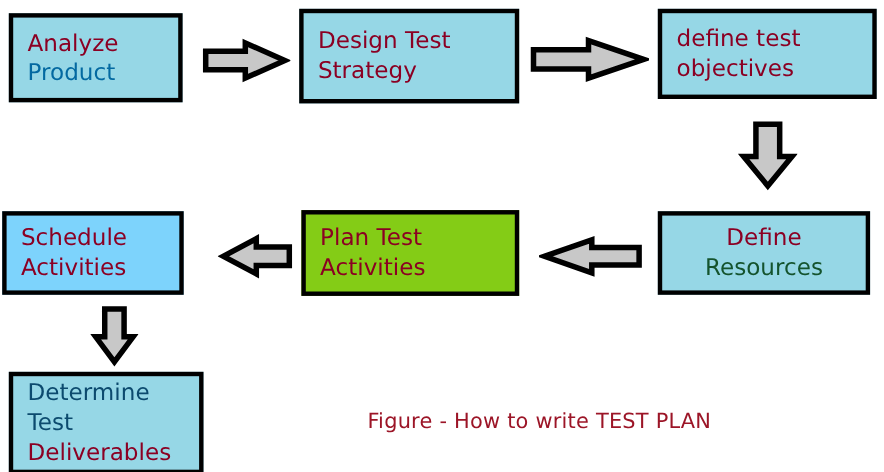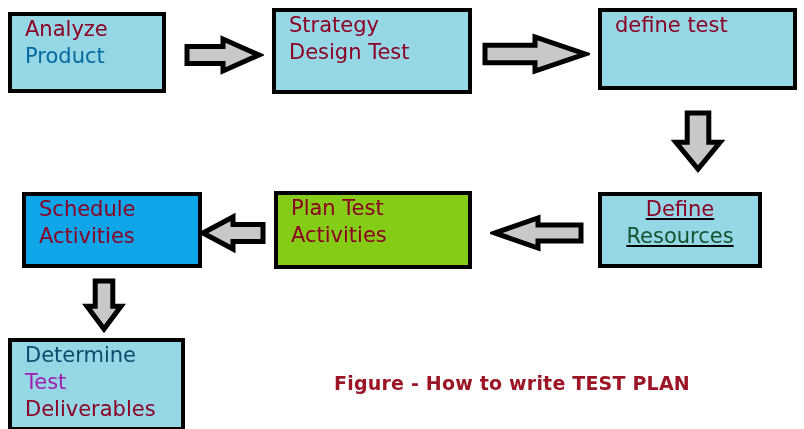--- a/index.html
+++ b/index.html
@@ -15,39 +15,39 @@
     overflow: hidden;
     font-family: "DejaVu Sans", sans-serif;
   }
   .node {
     position: absolute;
     box-sizing: border-box;
     background: #96d7e6;
     border: 4px solid #000000;
     display: flex;
     flex-direction: column;
-    justify-content: flex-start;
+    justify-content: center;
   }
   .node .line {
     color: #8b0023;
     font-size: 21px;
     line-height: 1.28;
     white-space: pre;
   }
   .node.align-left { align-items: flex-start; padding-left: 13px; }
   .node.align-center { align-items: center; }
   .arrow {
     position: absolute;
   }
   .arrow svg { display: block; }
   .caption {
     position: absolute;
     color: #9c1527;
     font-size: 19px;
-    font-weight: bold;
+    font-weight: normal;
     white-space: pre;
     letter-spacing: 0.2px;
   }
 </style>
 </head>
 <body>
 
 <div id="canvas">
     <div class="arrow" style="left: 182px; top: 34px; width: 82px; height: 42px;">
       <svg width="82" height="42" viewBox="0 0 82 42">
@@ -77,37 +77,38 @@
     <div class="arrow" style="left: 82px; top: 276px; width: 44px; height: 58px;">
       <svg width="44" height="58" viewBox="0 0 44 58">
         <polygon points="13.2,5.0 30.8,5.0 30.8,30.2 39.0,30.2 22.0,53.0 5.0,30.2 13.2,30.2" fill="#c8c8c8" stroke="#000000" stroke-width="5" stroke-linejoin="miter"></polygon>
       </svg>
     </div>
     <div class="node align-left" style="left: 8px; top: 12px; width: 158px; height: 81px; background: rgb(150, 215, 230); border-color: rgb(0, 0, 0);">
       <div class="line" style="color: rgb(139, 0, 35);">Analyze</div>
       <div class="line" style="color: #0369a1;">Product</div>
     </div>
     <div class="node align-left" style="left: 272px; top: 8px; width: 200px; height: 86px; background: rgb(150, 215, 230); border-color: rgb(0, 0, 0);">
+      <div class="line" style="color: rgb(139, 0, 35);">Design Test</div>
       <div class="line" style="color: rgb(139, 0, 35);">Strategy</div>
-      <div class="line" style="color: rgb(139, 0, 35);">Design Test</div>
     </div>
     <div class="node align-left" style="left: 598px; top: 8px; width: 199px; height: 82px; background: rgb(150, 215, 230); border-color: rgb(0, 0, 0);">
       <div class="line" style="color: rgb(139, 0, 35);">define test</div>
+      <div class="line" style="color: rgb(139, 0, 35);">objectives</div>
     </div>
-    <div class="node align-center" style="left: 598px; top: 192px; width: 164px; height: 76px; background: rgb(150, 215, 230); border-color: rgb(0, 0, 0); text-decoration: underline;">
+    <div class="node align-center" style="left: 598px; top: 192px; width: 193px; height: 76px; background: rgb(150, 215, 230); border-color: rgb(0, 0, 0);">
       <div class="line" style="color: rgb(139, 0, 35);">Define</div>
       <div class="line" style="color: #14532d;">Resources</div>
     </div>
     <div class="node align-left" style="left: 274px; top: 191px; width: 198px; height: 78px; background: #84cc16; border-color: rgb(0, 0, 0);">
       <div class="line" style="color: rgb(139, 0, 35);">Plan Test</div>
       <div class="line" style="color: rgb(139, 0, 35);">Activities</div>
     </div>
-    <div class="node align-left" style="left: 22px; top: 192px; width: 180px; height: 76px; background: #0ea5e9; border-color: rgb(0, 0, 0);">
+    <div class="node align-left" style="left: 2px; top: 192px; width: 165px; height: 76px; background: #7dd3fc; border-color: rgb(0, 0, 0);">
       <div class="line" style="color: rgb(139, 0, 35);">Schedule</div>
       <div class="line" style="color: rgb(139, 0, 35);">Activities</div>
     </div>
     <div class="node align-left" style="left: 8px; top: 338px; width: 177px; height: 93px; background: rgb(150, 215, 230); border-color: rgb(0, 0, 0);">
       <div class="line" style="color: #0c4a6e;">Determine</div>
-      <div class="line" style="color: #a21caf;">Test</div>
+      <div class="line" style="color: #0c4a6e;">Test</div>
       <div class="line" style="color: rgb(139, 0, 35);">Deliverables</div>
     </div>
     <div class="caption" style="left: 334px; top: 372px; color: rgb(156, 21, 39);">Figure - How to write TEST PLAN</div>
   </div>
 
 </body></html>

